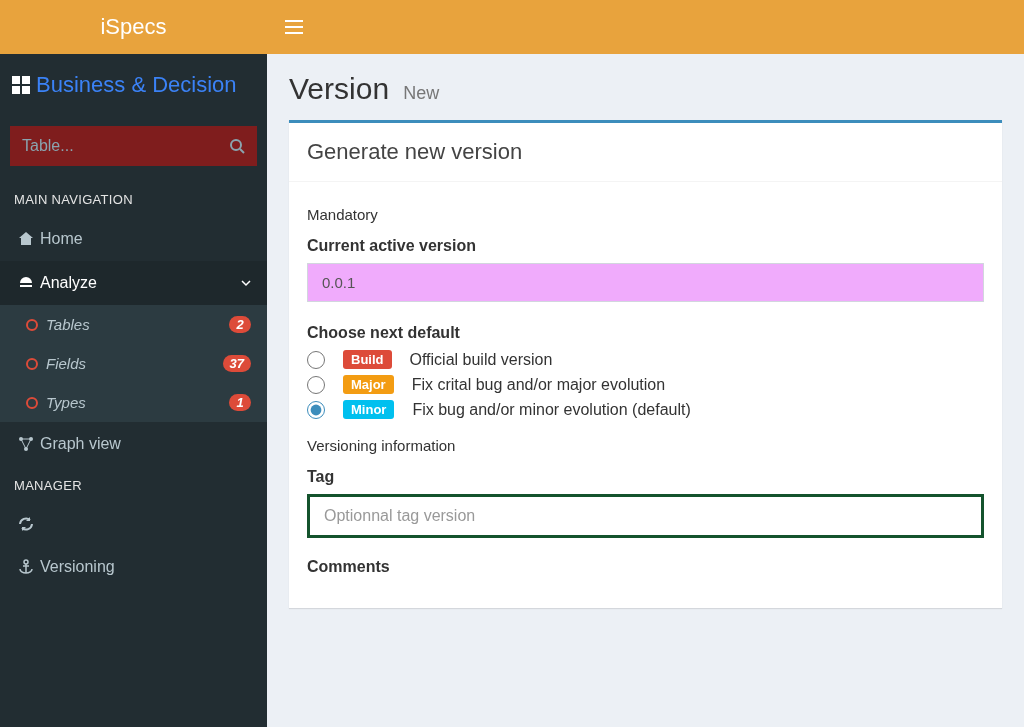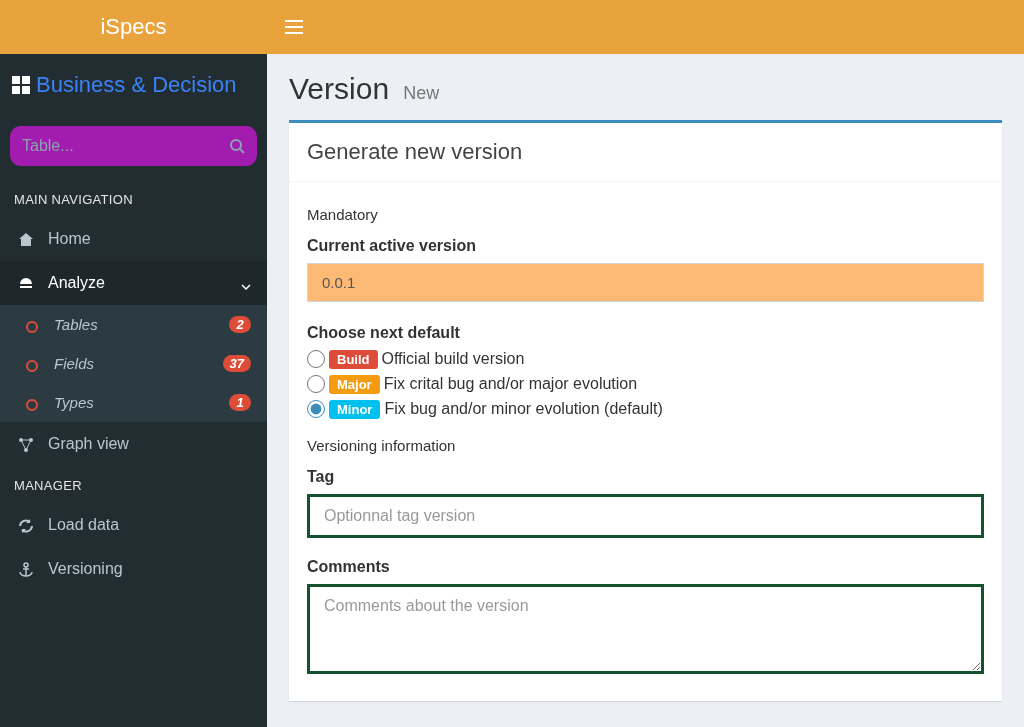--- a/index.html
+++ b/index.html
@@ -6,53 +6,53 @@
 body { font-family: -apple-system, "Helvetica Neue", Arial, sans-serif; font-size: 15px; color: #333; background: #ecf0f5; width: 1024px; height: 727px; overflow: hidden; }
 
 .topbar { height: 54px; background: #e8a33d; display: flex; align-items: center; }
 .topbar-logo { width: 267px; height: 54px; display: flex; align-items: center; justify-content: center; color: #fff; font-size: 22px; font-weight: 300; }
 .topbar-logo b { font-weight: 400; }
 .topbar-hamburger { color: #fff; font-size: 18px; padding-left: 18px; cursor: pointer; }
 
 .sidebar { position: absolute; top: 54px; left: 0; width: 267px; height: calc(100% - 54px); background: #222d32; color: #b8c7ce; }
 .sb-brand { background: #222d32; color: #3b82f6; font-size: 22px; padding: 18px 12px; display: flex; align-items: center; gap: 6px; }
 .sb-brand-icon { display:inline-flex; }
-.sb-search { margin: 10px 10px 14px 10px; background: #a21caf; border-radius: 11px; display: flex; align-items: center; height: 40px; padding: 0 12px; }
+.sb-search { margin: 10px 10px 14px 10px; background: #7f1d1d; border-radius: 0; display: flex; align-items: center; height: 40px; padding: 0 12px; }
 .sb-search input { flex: 1; background: transparent; border: none; outline: none; color: #ccc; font-size: 16px; }
 .sb-search input::placeholder { color: #8aa4af; }
 .sb-search-icon { color: #8aa4af; }
 
 .sb-header { color: #e5e5e5; font-size: 13px; padding: 12px 14px 10px 14px; letter-spacing: .3px; }
-.sb-item { display: flex; align-items: flex-end; padding: 13px 16px; color: #b8c7ce; cursor: pointer; font-size: 16px; gap: 12px; }
+.sb-item { display: flex; align-items: center; padding: 13px 16px; color: #b8c7ce; cursor: pointer; font-size: 16px; gap: 4px; }
 .sb-item.active { background: #1e282c; color: #fff; }
 .sb-item .lbl { flex: 1; }
 .sb-item-icon { width: 20px; text-align: center; display:inline-flex; justify-content:center; }
 .sb-sub { background: #2c3b41; }
 .sb-sub .sb-item { padding: 11px 16px 11px 22px; font-size: 15px; font-style: italic; }
 .sb-sub .circle { display:inline-block; width:12px; height:12px; border:2px solid #dd4b39; border-radius:50%; }
 .badge { background: #dd4b39; color: #fff; border-radius: 10px; min-width: 22px; padding: 1px 7px; font-size: 13px; font-weight: 600; text-align:center; }
 .chev { font-size: 12px; color:#b8c7ce; }
 
 .content { position: absolute; left: 267px; top: 54px; right: 0; bottom: 0; overflow: auto; }
 .page-head { padding: 18px 22px 14px 22px; }
 .page-head h1 { font-size: 30px; font-weight: 500; color: #333; display:inline-block; }
 .page-head .sub { font-size: 18px; color: #777; margin-left: 10px; }
 
 .panel { margin: 0 22px 20px 22px; background: #fff; border-top: 3px solid #3c8dbc; box-shadow: 0 1px 1px rgba(0,0,0,.1); }
 .panel-title { font-size: 22px; padding: 16px 18px; border-bottom: 1px solid #f4f4f4; color: #444; }
 .panel-body { padding: 12px 18px 24px 18px; }
 
 h2.section { font-size: 15px; font-weight: 400; color: #333; margin: 12px 0 14px 0; }
 label.fld { display:block; font-weight: 700; color: #333; margin: 10px 0 8px 0; font-size: 16px; }
-.readonly { background: #fdba74; border: 1px solid #d2d6de; padding: 10px 14px; color: #555; border-radius: 0; width: 100%; }
+.readonly { background: #f0abfc; border: 1px solid #d2d6de; padding: 10px 14px; color: #555; border-radius: 0; width: 100%; }
 input.txt, textarea.txt { width: 100%; border: 3px solid #14532d; padding: 10px 14px; font-size: 16px; color: #555; outline: none; font-family: inherit; }
 input.txt::placeholder, textarea.txt::placeholder { color: #999; }
 textarea.txt { height: 90px; resize: vertical; }
 
-.radio-row { display:flex; align-items:flex-start; gap:4px; margin: 6px 0; font-size:16px; color:#333; }
+.radio-row { display:flex; align-items:flex-end; gap:18px; margin: 6px 0; font-size:16px; color:#333; }
 .radio-row input[type=radio]{ width:18px; height:18px; accent-color:#3c8dbc; }
 .pill { color:#fff; border-radius:3px; padding:2px 8px; font-size:13px; font-weight:700; }
 .pill.build { background:#dd4b39; }
 .pill.major { background:#f39c12; }
 .pill.minor { background:#00c0ef; }
 
 svg { display:block; }
 </style>
 </head>
 <body>
@@ -155,21 +155,20 @@
 
   <div class="sb-header">MANAGER</div>
 
   <div class="sb-item">
     <span class="sb-item-icon">
       <svg width="16" height="16" viewBox="0 0 16 16">
           <path d="M2 8a6 6 0 0 1 10-4M14 8a6 6 0 0 1-10 4" stroke="#b8c7ce" stroke-width="2" fill="none"></path>
           <path d="M12 1v4h-4M4 15v-4h4" fill="#b8c7ce"></path>
         </svg>
     </span>
-    <span class="lbl">Load data</span>
   </div>
 
   <div class="sb-item">
     <span class="sb-item-icon">
       <svg width="16" height="16" viewBox="0 0 16 16">
           <circle cx="8" cy="3" r="2" stroke="#b8c7ce" stroke-width="1.5" fill="none"></circle>
           <line x1="8" y1="5" x2="8" y2="14" stroke="#b8c7ce" stroke-width="1.5"></line>
           <line x1="5" y1="7" x2="11" y2="7" stroke="#b8c7ce" stroke-width="1.5"></line>
           <path d="M2 10a6 4 0 0 0 12 0" stroke="#b8c7ce" stroke-width="1.5" fill="none"></path>
         </svg>
@@ -210,17 +209,16 @@
         <span class="pill minor">Minor</span>
         <span>Fix bug and/or minor evolution (default)</span>
       </div>
 
       <h2 class="section" style="margin-top:18px;">Versioning information</h2>
 
       <label class="fld">Tag</label>
       <input class="txt" type="text" placeholder="Optionnal tag version" style="">
 
       <label class="fld" style="margin-top:20px;">Comments</label>
-      <textarea class="txt" placeholder="Comments about the version" style=""></textarea>
 
     </div>
   </div>
 </div>
 
 </body></html>

